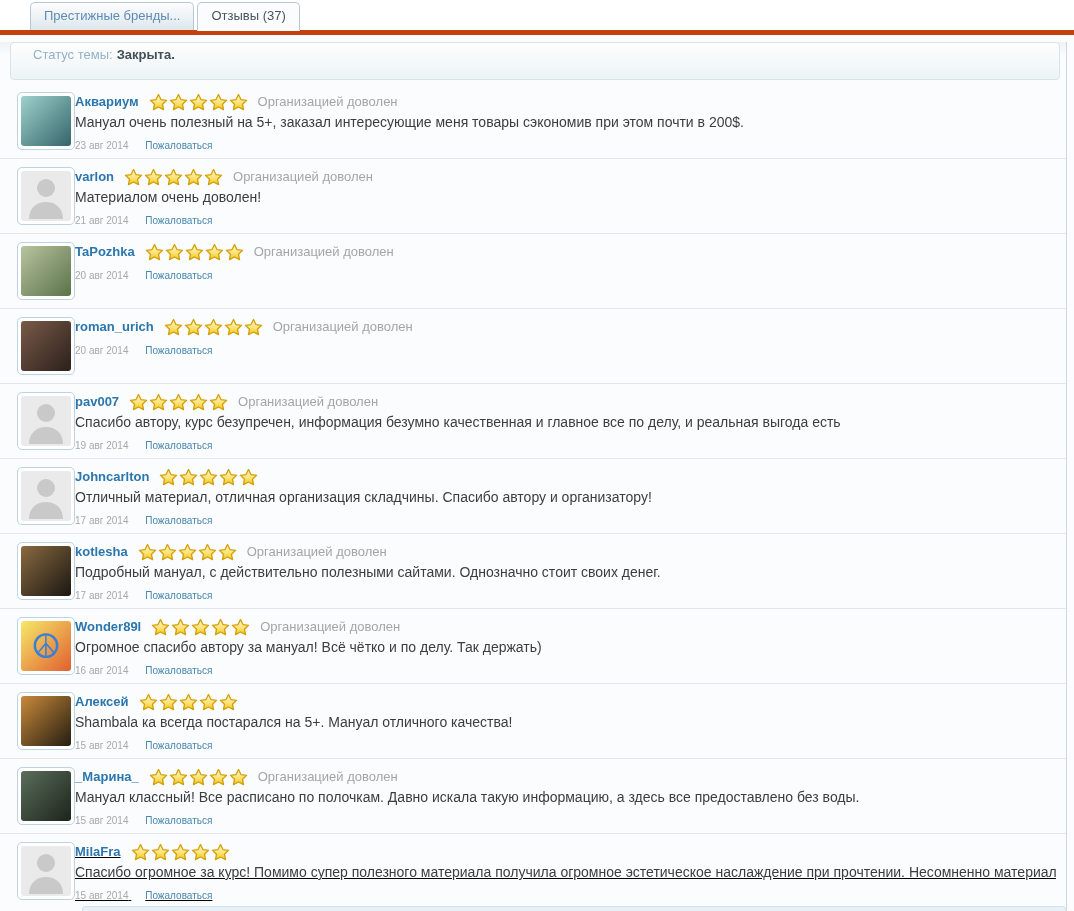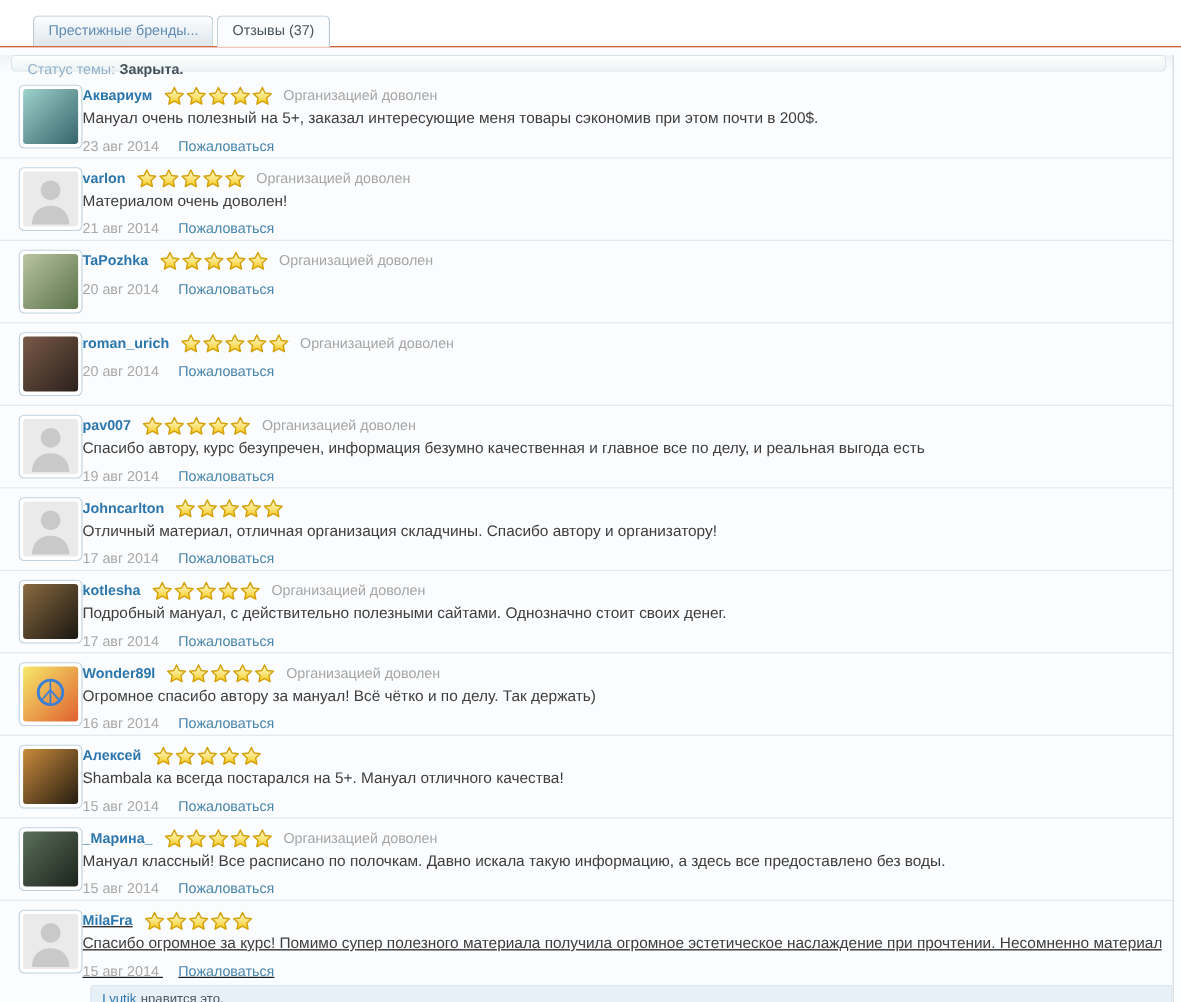--- a/index.html
+++ b/index.html
@@ -1,33 +1,33 @@
 <!DOCTYPE html>
 <html lang="ru"><head>
 <meta charset="utf-8">
 <style>
   * { margin:0; padding:0; box-sizing:border-box; }
   body { font-family:"Liberation Sans","DejaVu Sans",sans-serif; background:#fff; }
   .page { width:1074px; height:911px; background:#fbfcfe; overflow:hidden; position:relative; }
 
   
-  .tabbar { height:43px; display:flex; align-items:flex-end; padding-left:30px; gap:3px;
-            border-bottom:1px solid #c2410c; background:#fff; }
+  .tabbar { height:35px; display:flex; align-items:flex-end; padding-left:30px; gap:3px;
+            border-bottom:5px solid #c2410c; background:#fff; }
   .tab { height:28px; line-height:26px; padding:0 13px; font-size:13px; cursor:pointer;
          border:1px solid #b8c9d4; border-bottom:none; border-radius:5px 5px 0 0; }
   .tab.inactive { background:linear-gradient(#fdfdfe,#dde7ed); color:#5f8cb4; }
   .tab.active { background:#fbfcfd; color:#47545c; margin-bottom:-1px; height:29px;
                 border-bottom:1px solid #fbfcfd; }
 
   
   .main { width:1067px; height:878px; border-right:1px solid #ccd7de;
           background:linear-gradient(#eef3f6,#fbfcfe 14px); }
 
   
-  .status-bar { margin:7px 6px 0 10px; height:15px; line-height:24px; padding:0 14px;
+  .status-bar { margin:7px 6px 0 10px; height:38px; line-height:24px; padding:0 22px;
                 font-size:13px; border:1px solid #d9e4e9; border-radius:4px;
                 background:linear-gradient(#fefefe,#ecf4f4); }
   .status-label { color:#93b1c9; }
   .status-value { color:#44505a; font-weight:bold; margin-left:4px; }
 
   
   .review-list { margin-top:4px; }
   .review-row { height:75px; padding:8px 10px 0 17px; border-bottom:1px solid #e3e7ea; }
   .review-row:last-child { border-bottom:none; height:auto; padding-bottom:0;text-decoration:underline; }
 
@@ -40,21 +40,21 @@
   .avatar-glyph { font-size:34px; line-height:1; }
 
   .review-body { margin-left:44px; }
   .review-head { display:flex; align-items:center; height:19px; }
   .username { font-size:13px; font-weight:bold; color:#2b76ad; text-decoration:none; cursor:pointer; }
   .stars { display:inline-flex; gap:1px; margin-left:10px; }
   .stars svg { display:block; }
   .org-status { font-size:13px; color:#a5a5a5; margin-left:10px; }
   .review-text { font-size:14px; color:#3d3d3d; margin-top:3px; line-height:17px;
                  white-space:nowrap; overflow:hidden; }
-  .review-foot { margin-top:9px; font-size:13px; }
+  .review-foot { margin-top:9px; font-size:10px; }
   .review-date { color:#a8a8a8; }
   .report-link { color:#4886ad; margin-left:14px; text-decoration:none; cursor:pointer; }
 
   
   .likes-bar { margin:5px 0 0 82px; height:26px; line-height:24px; padding:0 10px;
                font-size:12px; background:#e7f0f7; border:1px solid #d3e2ee;
                border-radius:4px 4px 0 0; border-bottom:none; color:#4b5862; }
   .like-user { color:#2b76ad; text-decoration:none; cursor:pointer; }
   .like-text { margin-left:4px; }
 

